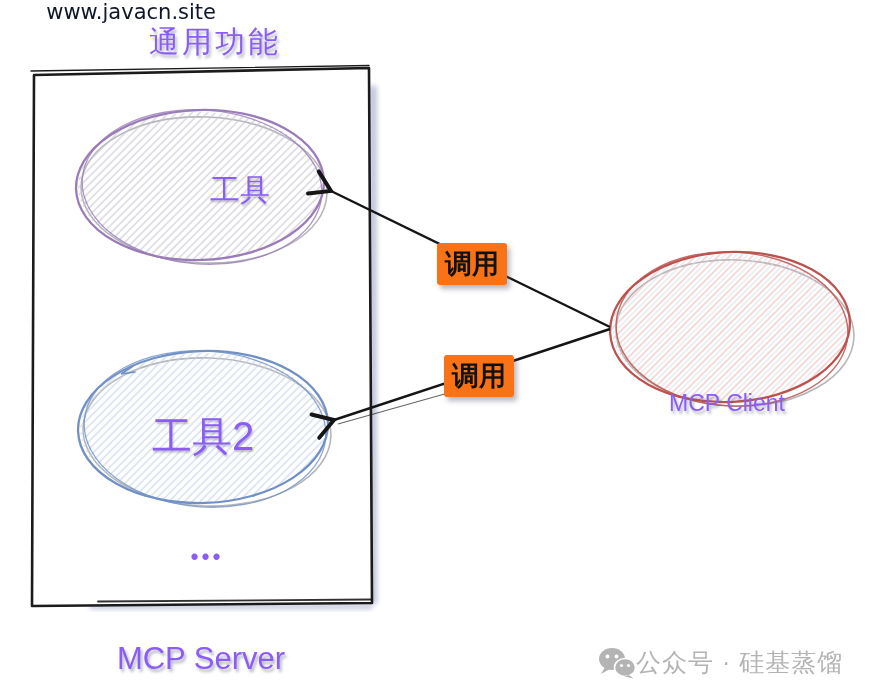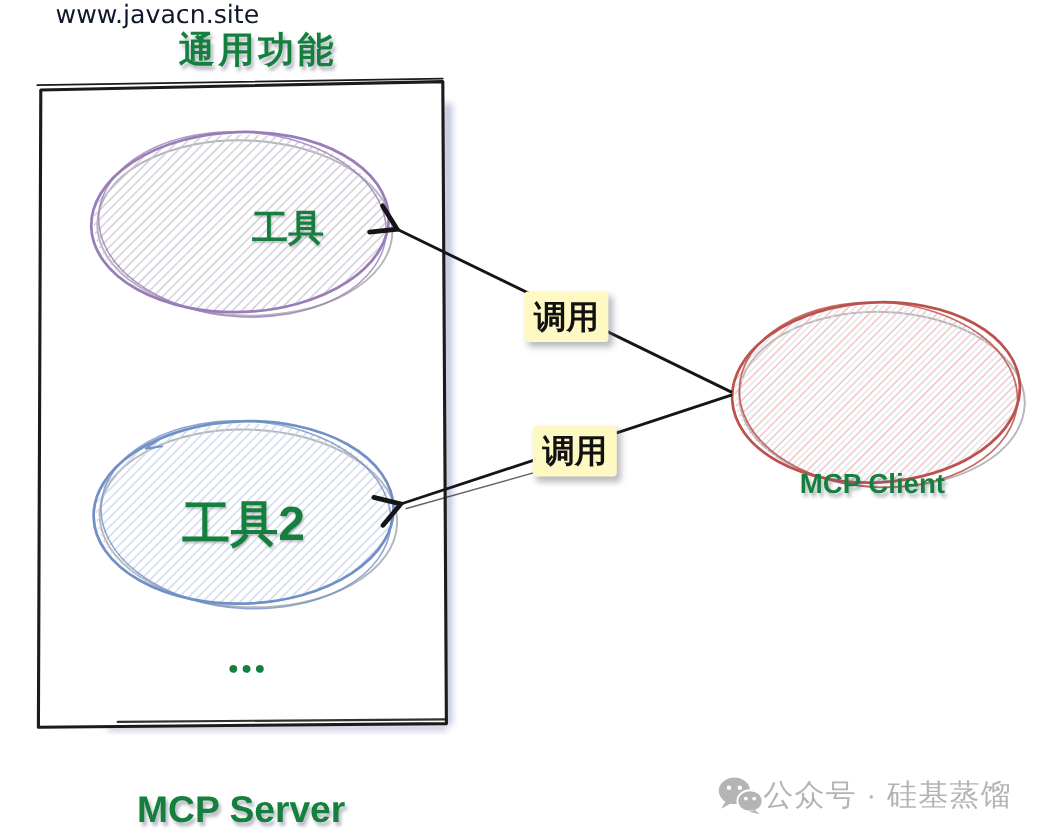--- a/index.html
+++ b/index.html
@@ -1,31 +1,31 @@
 <!DOCTYPE html>
 <html><head>
 <meta charset="utf-8">
 <style>
   html,body{margin:0;padding:0;background:#ffffff;}
   #canvas{position:relative;width:873px;height:699px;background:#ffffff;overflow:hidden;
           font-family:"Liberation Sans","DejaVu Sans",sans-serif;}
   #diagram-svg{position:absolute;left:0;top:0;}
-  .lbl{position:absolute;color:#15803d;font-weight:bold;white-space:nowrap;}
+  .lbl{position:absolute;color:#8b5cf6;font-weight:normal;white-space:nowrap;}
   .shadowed{text-shadow:2px 3px 3px rgba(90,95,120,0.45);}
   .soft-sh{text-shadow:1px 2px 2px rgba(100,100,115,0.40);}
   #title{left:110px;top:22px;width:210px;text-align:center;font-size:30px;letter-spacing:3px;}
   #tool1-label{left:130px;top:170px;width:140px;text-align:right;font-size:30px;}
   #tool2-label{left:121px;top:409px;width:164px;text-align:center;font-size:40px;}
   #model-label{left:658px;top:310px;width:144px;text-align:center;font-size:30px;}
   #ellipsis{left:177px;top:544px;width:60px;text-align:center;font-size:23px;letter-spacing:3px;}
   #site-url{left:150px;top:576px;width:216px;text-align:right;font-size:21px;font-weight:normal;
             font-family:cursive,"DejaVu Sans",sans-serif;color:#0f172a;}
-  #server-label{left:99px;top:641px;width:204px;text-align:center;font-size:31px;margin-top:16px;}
+  #server-label{left:99px;top:641px;width:204px;text-align:center;font-size:31px;}
   #client-label{left:625px;top:390px;width:204px;text-align:center;font-size:23px;}
-  .call-label{position:absolute;background:#fef9c3;color:#111;font-weight:bold;font-size:27px;
+  .call-label{position:absolute;background:#f97316;color:#111;font-weight:bold;font-size:27px;
               padding:3px 8px;border-radius:3px;box-shadow:3px 4px 5px rgba(100,100,120,0.45);}
   #call-label-1{left:437px;top:243px;}
   #call-label-2{left:444px;top:355px;}
   #watermark{position:absolute;left:598px;top:646px;display:flex;align-items:center;gap:0;
              color:#b4b4b4;font-size:25px;font-weight:normal;letter-spacing:1px;}
   .st-purple{stroke:#9a7cb8;}
   .st-blue{stroke:#7191c6;}
   .st-red{stroke:#bc524e;}
   .st-gray{stroke:#b6b6ba;}
   .sketch{fill:none;stroke-linecap:round;}

